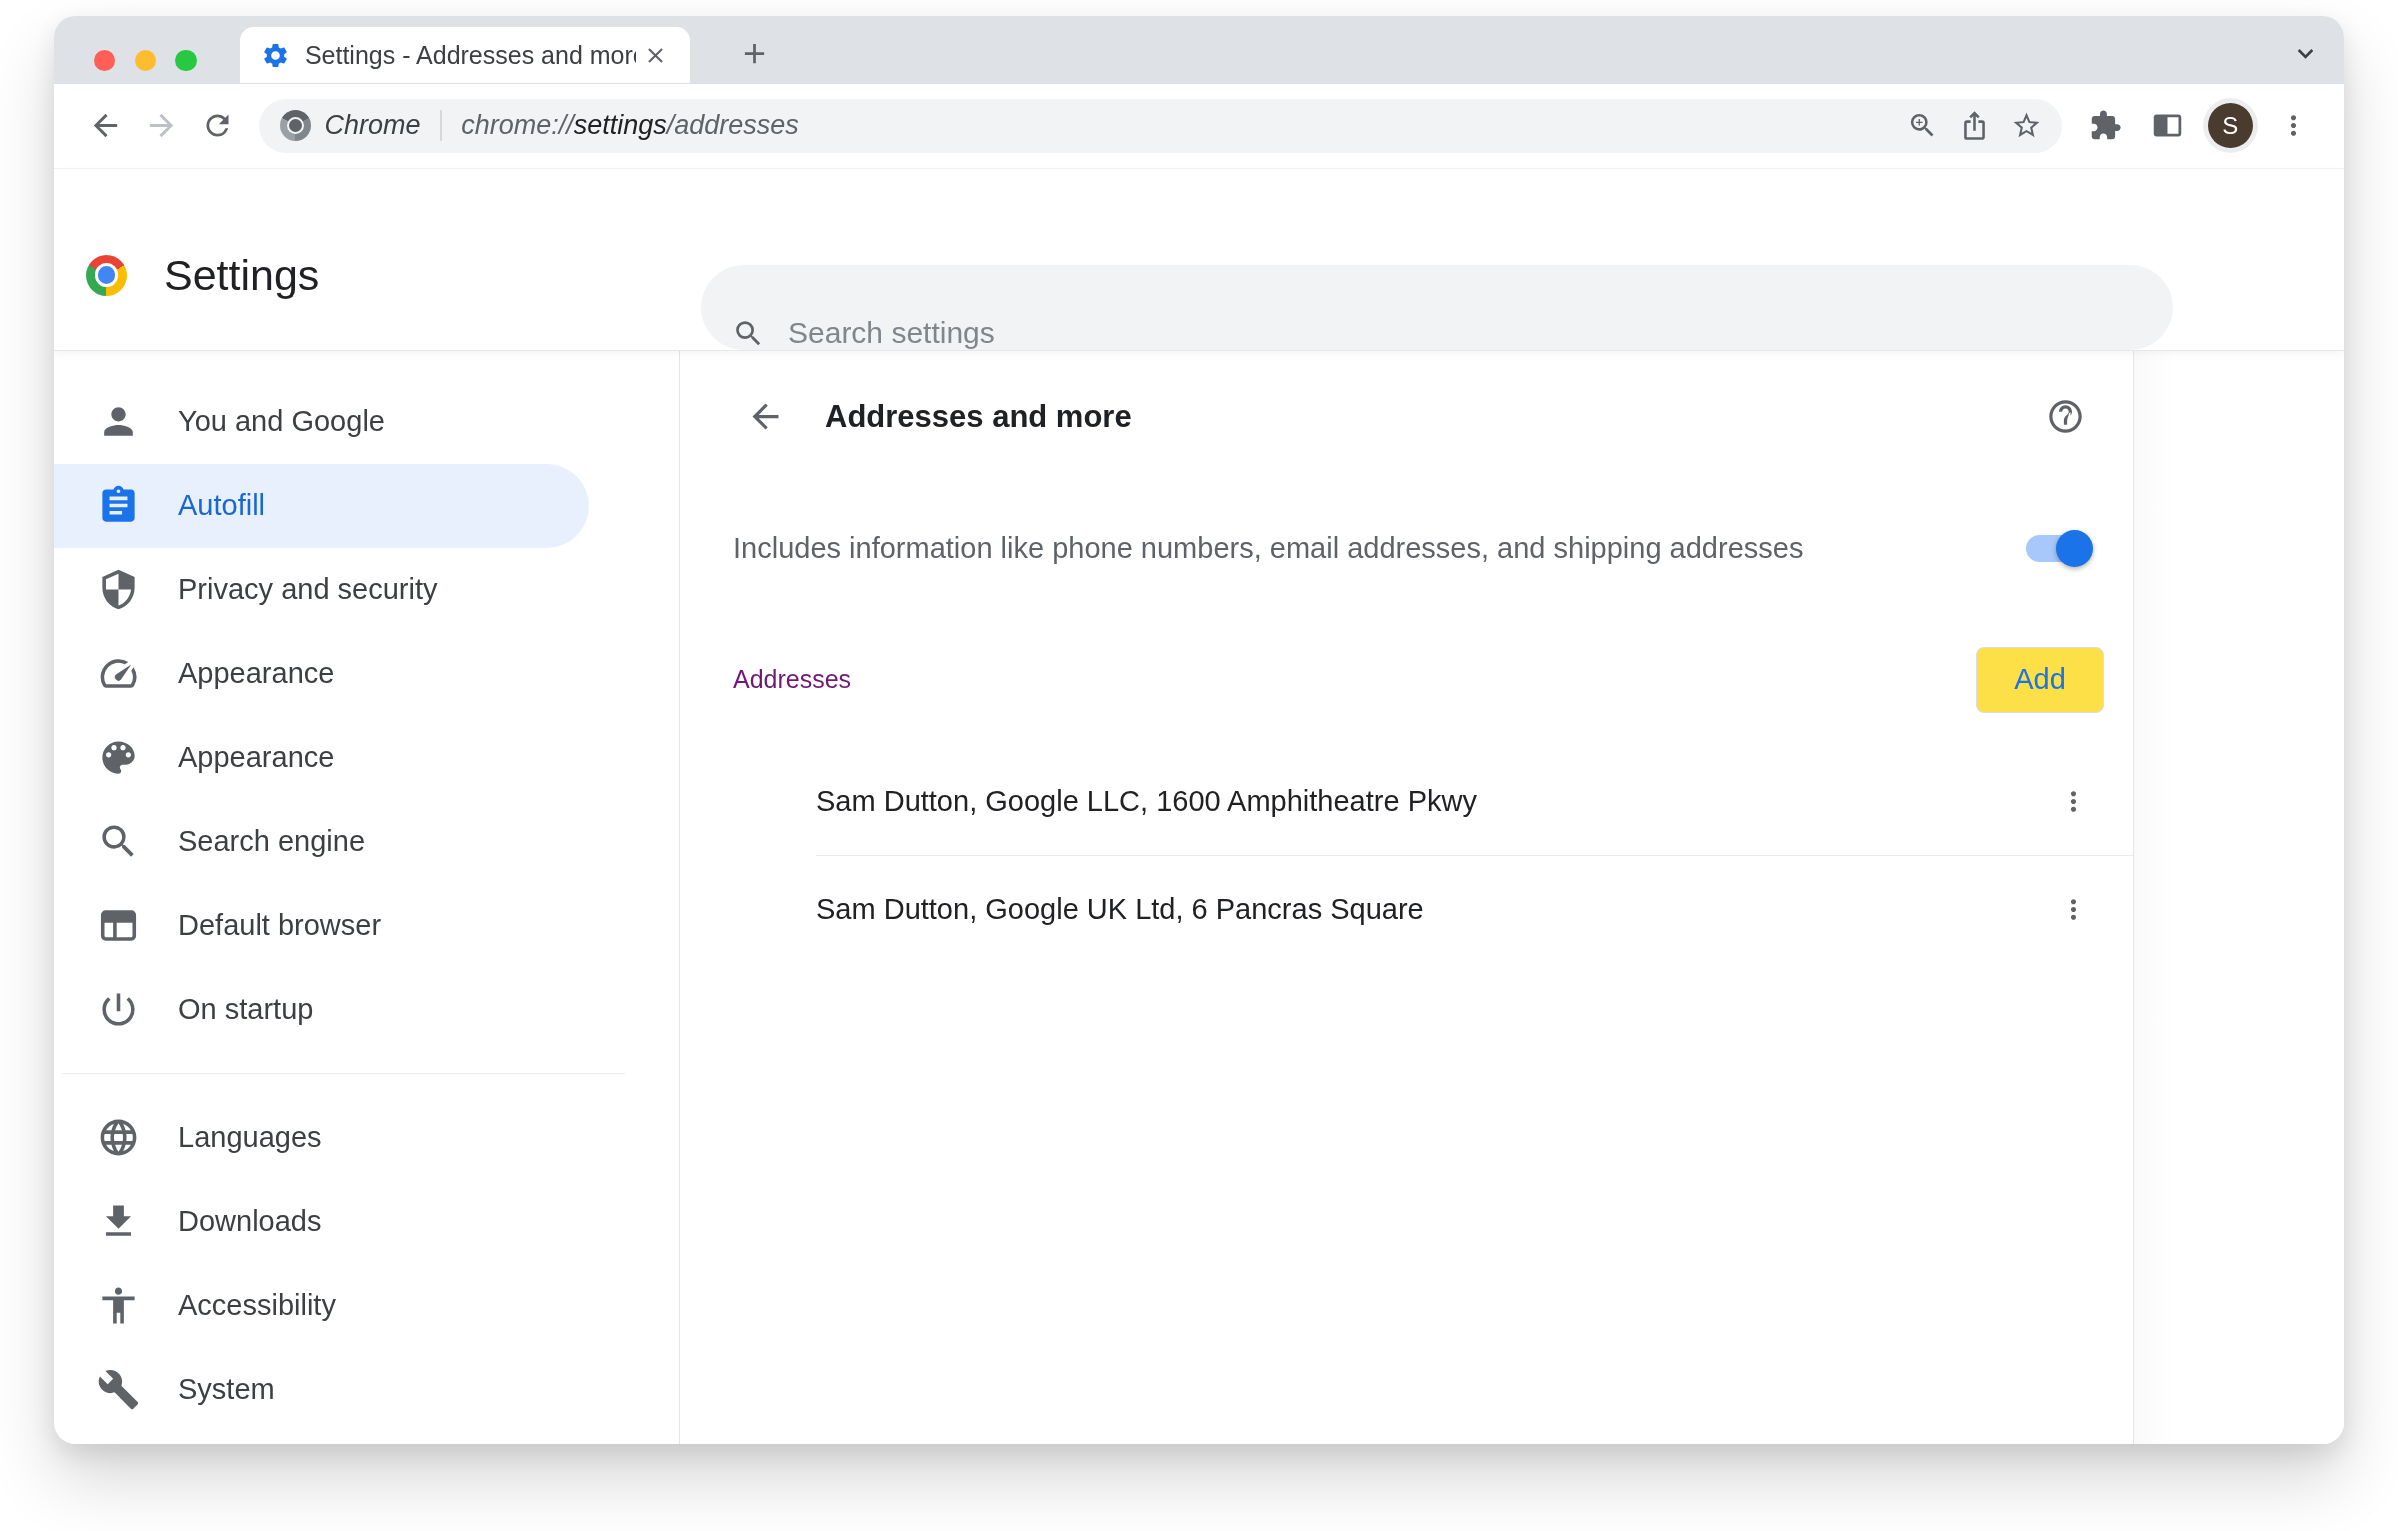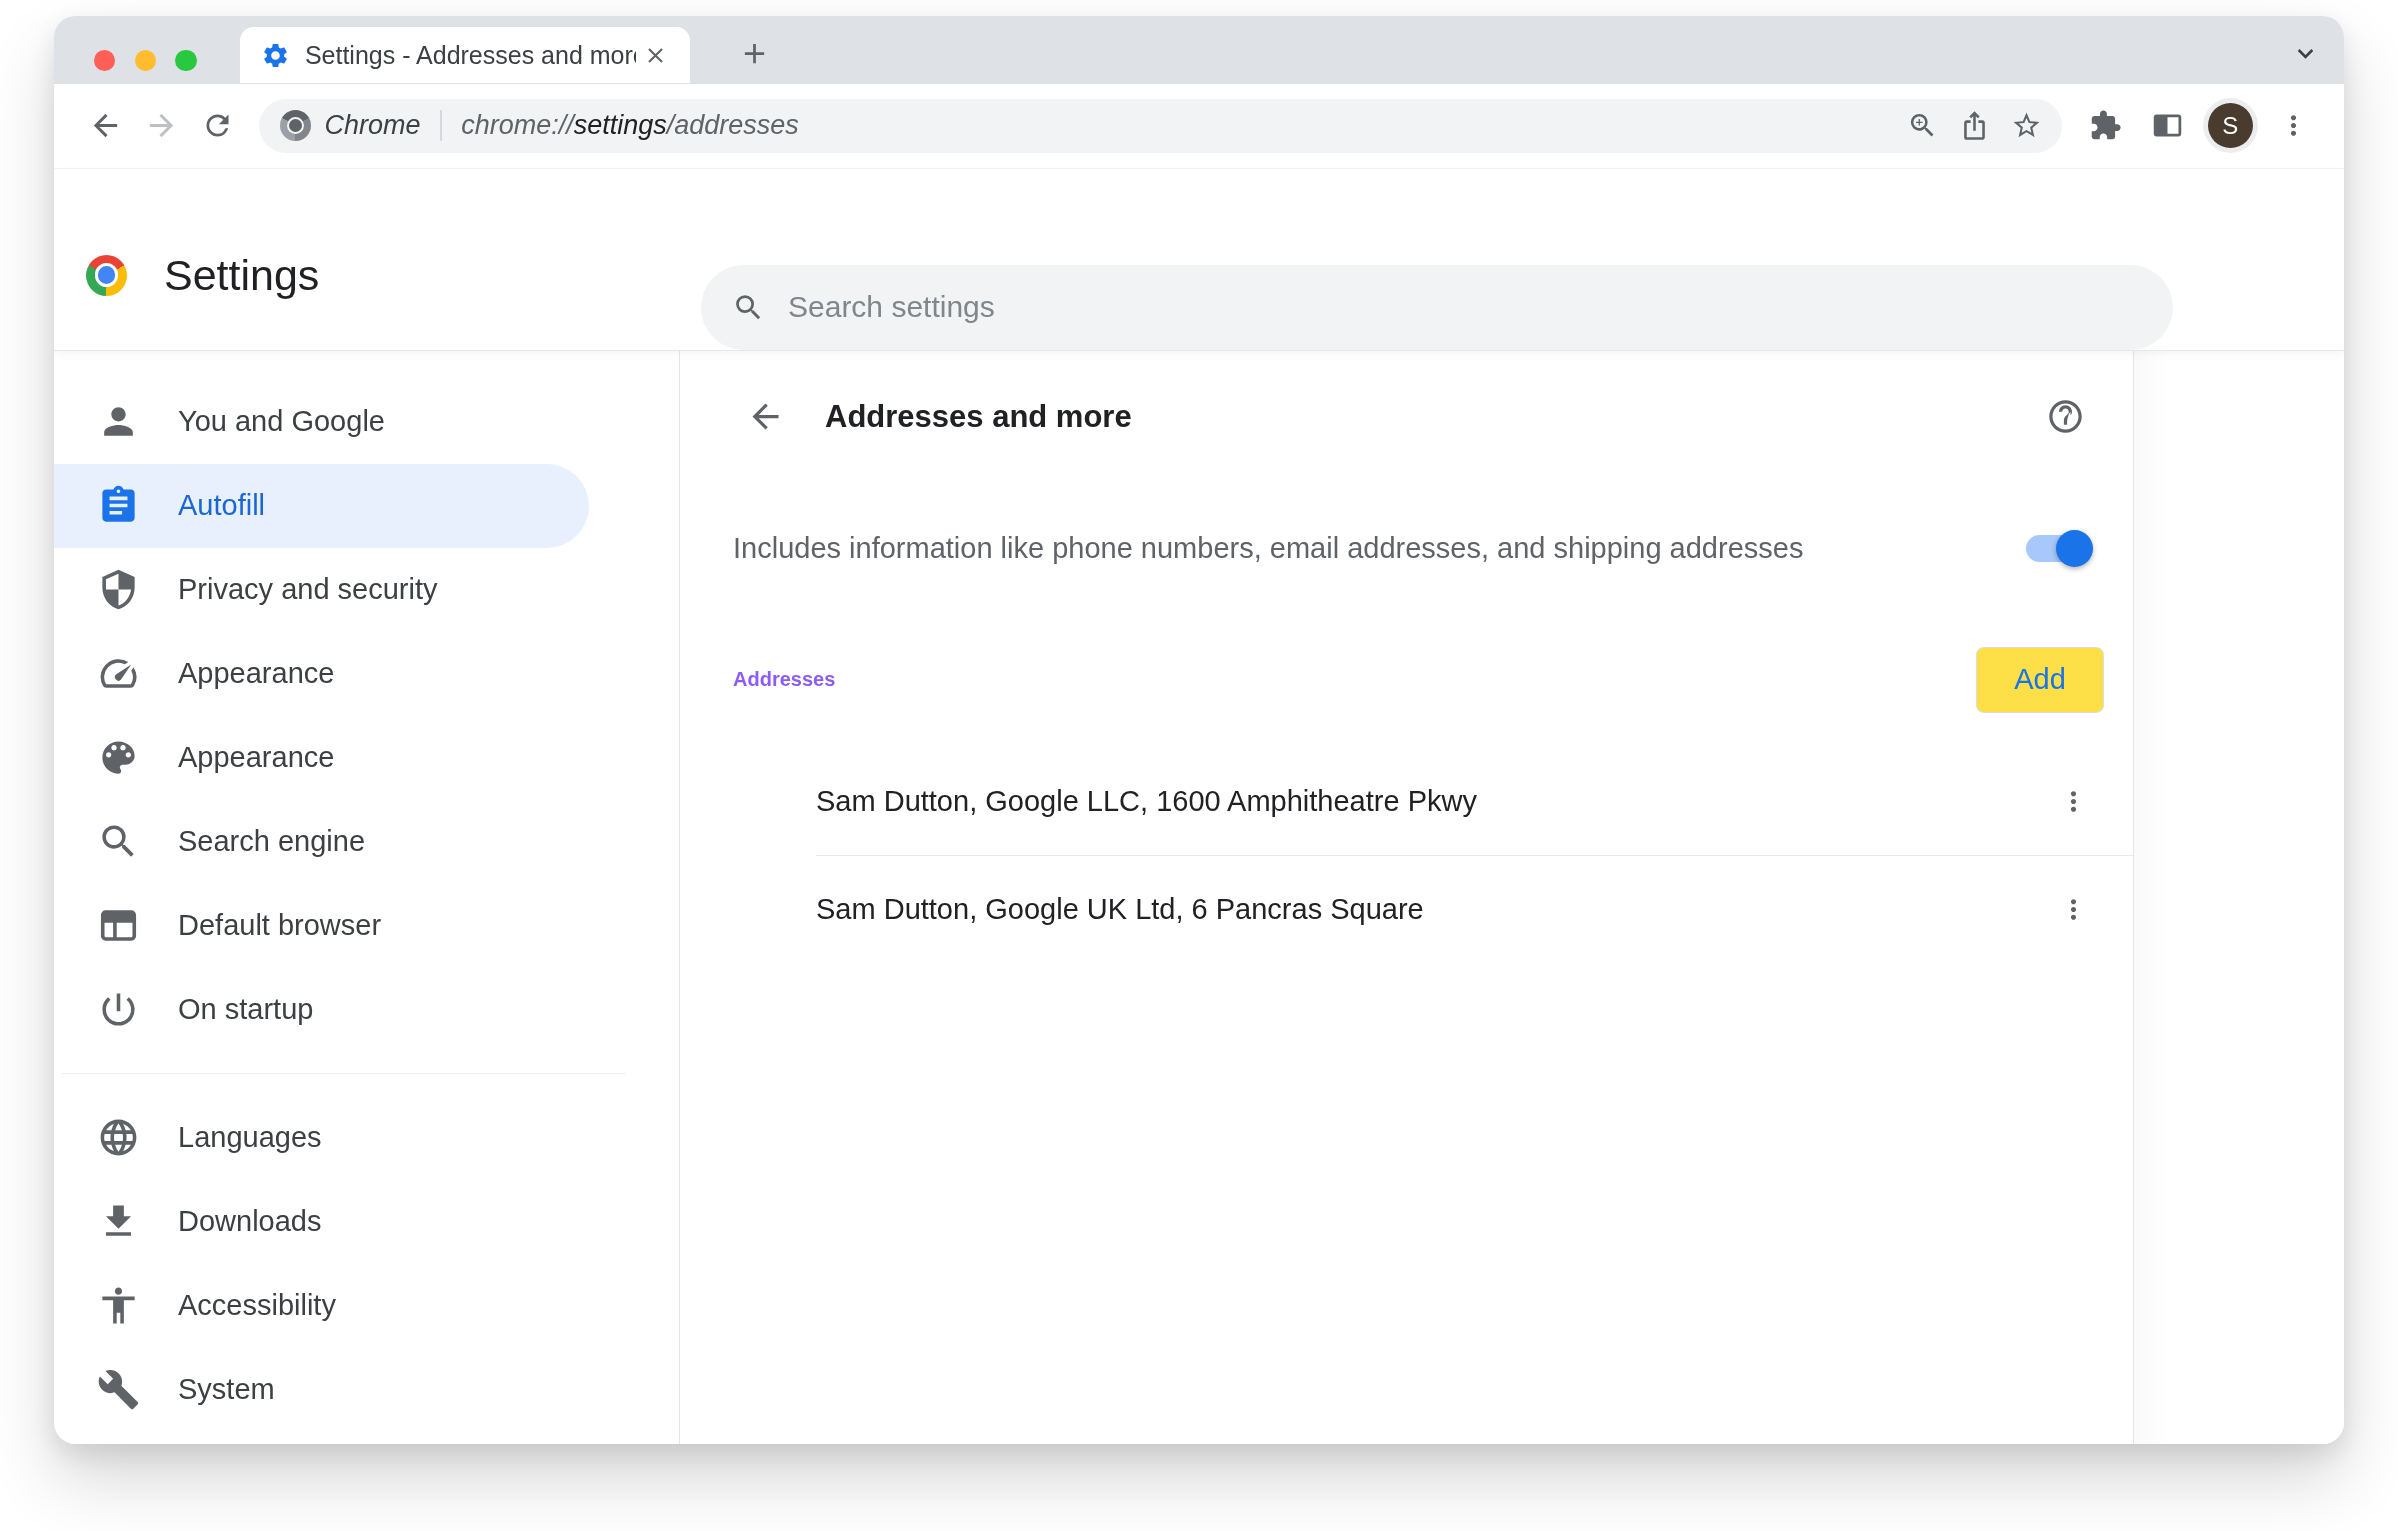--- a/index.html
+++ b/index.html
@@ -58,21 +58,21 @@
                      z-index:3; }
   .chrome-logo { position:relative; width:41px; height:41px; border-radius:50%; flex:0 0 auto;
                  background:conic-gradient(from 60deg,#FBBC04 0 120deg,#34A853 0 240deg,#EA4335 0 360deg); }
   .chrome-logo .hub { position:absolute; inset:8.7px; background:#4285F4; border:3.9px solid #ffffff;
                       border-radius:50%; }
   .chrome-logo.gray { width:31px; height:31px;
                  background:conic-gradient(from 60deg,#80868B 0 120deg,#9AA0A6 0 240deg,#5F6368 0 360deg); }
   .chrome-logo.gray .hub { inset:6.8px; background:#5F6368; border:2.9px solid #F1F3F4; }
   .settings-title { margin-left:37px; font-size:43px; font-weight:500; color:#202124; }
   .search-pill { position:absolute; left:647px; top:96px; width:1472px; height:85px;
-                 background:#F1F3F4; border-radius:43px; display:flex; align-items:center;
+                 background:#F1F3F4; border-radius:43px; display:flex; align-items:flex-end;
                  padding:0 29px 0 31px; }
   .search-pill input { flex:1; border:none; outline:none; background:transparent; margin-left:23px;
                        font-size:30px; color:#202124; font-family:inherit; }
   .search-pill input::placeholder { color:#80868B; opacity:1; }
 
   
   .main { display:flex; height:1093px; }
 
   .sidebar { width:625px; flex:0 0 auto; padding-top:29px; }
   .side-item { display:flex; align-items:center; width:535px; height:84px; border-radius:0 43px 43px 0;
@@ -101,21 +101,21 @@
   .setting-title { font-size:29px; color:#202124; line-height:45px; }
   .setting-desc { font-size:29px; color:#5F6368; line-height:45px; }
 
   .toggle { position:relative; width:60px; height:27px; border-radius:13.6px; background:#A8C7FA;
             flex:0 0 auto; margin-left:39px; cursor:pointer; }
   .toggle .knob { position:absolute; right:-6.8px; top:-4.9px; width:37px; height:37px; border-radius:50%;
                   background:#1A73E8; box-shadow:0 1.9px 4.9px rgba(0,0,0,.3); }
 
   .addresses-header { margin-top:76px; display:flex; align-items:center; justify-content:space-between;
                       padding:0 29px 0 53px; }
-  .section-label { font-size:20px; font-weight:700; color:#8b5cf6; }
+  .section-label { font-size:25px; font-weight:400; color:#701a75; }
   .add-btn { width:128px; height:66px; border:1.9px solid #DADCE0; border-radius:7.8px; background:#fde047;
              color:#1A73E8; font-size:29px; font-weight:500; font-family:inherit; cursor:pointer; }
 
   .address-list { margin-top:35px; }
   .address-row { height:107px; display:flex; align-items:center; padding:0 29px 0 136px; cursor:pointer; }
   .address-text { flex:1; font-size:29px; color:#202124; white-space:nowrap; overflow:hidden; }
   .row-sep { border:none; border-top:1.9px solid #E9EAEC; margin-left:136px; }
   .kebab-btn { width:62px; height:62px; border-radius:50%; color:#5F6368; flex:0 0 auto; }
 </style>
 </head>

